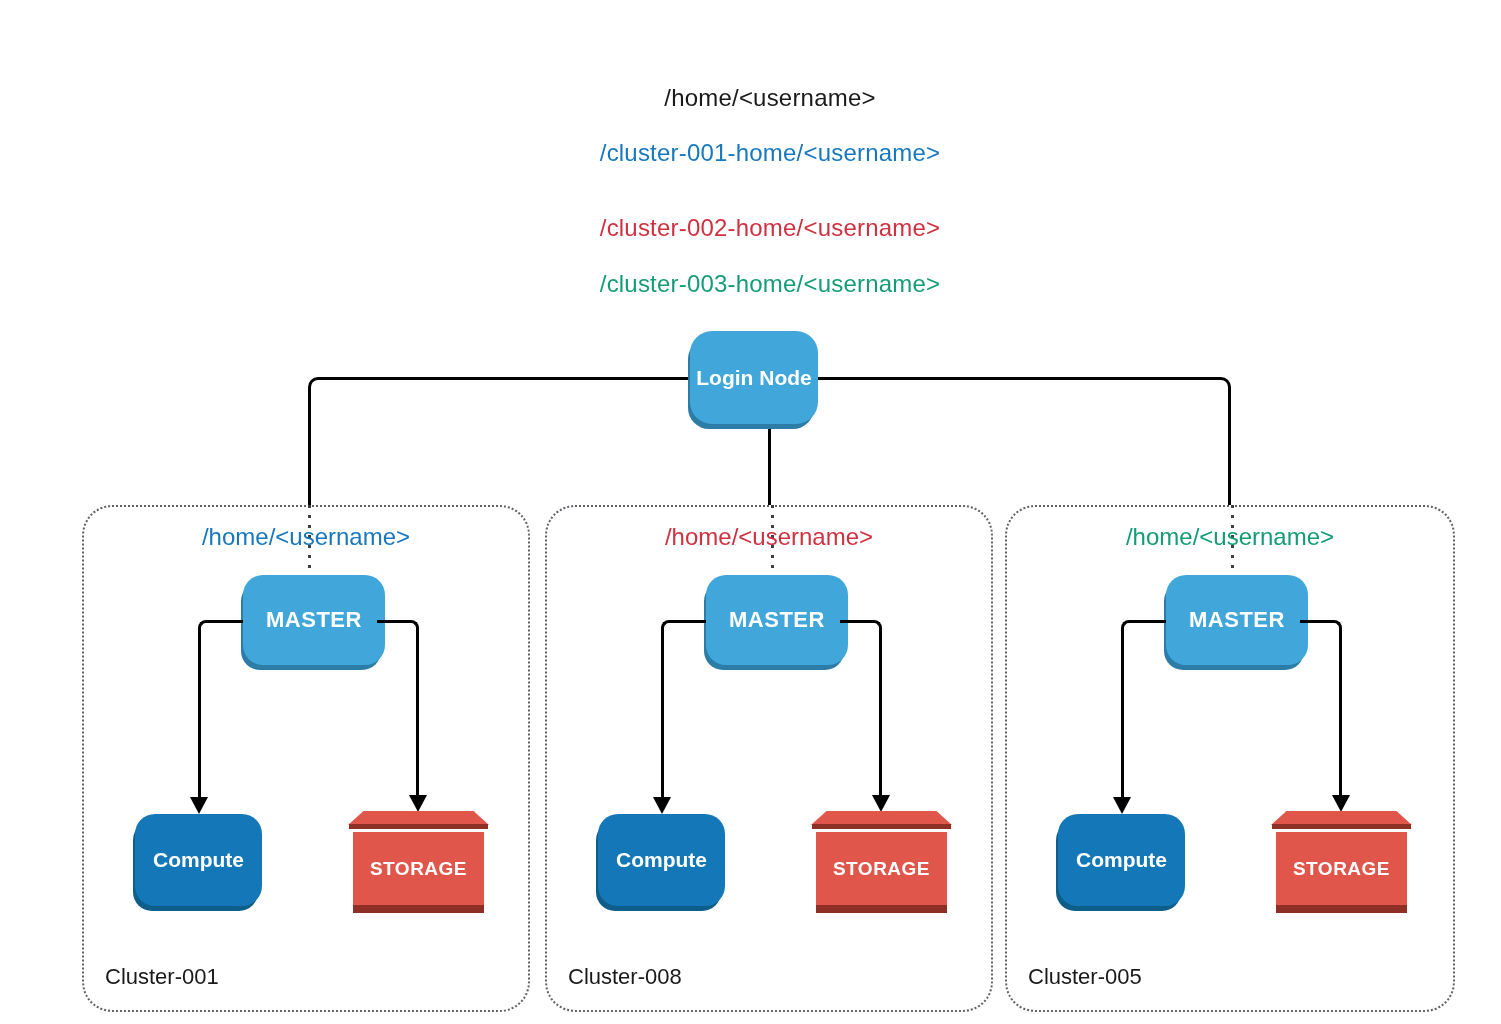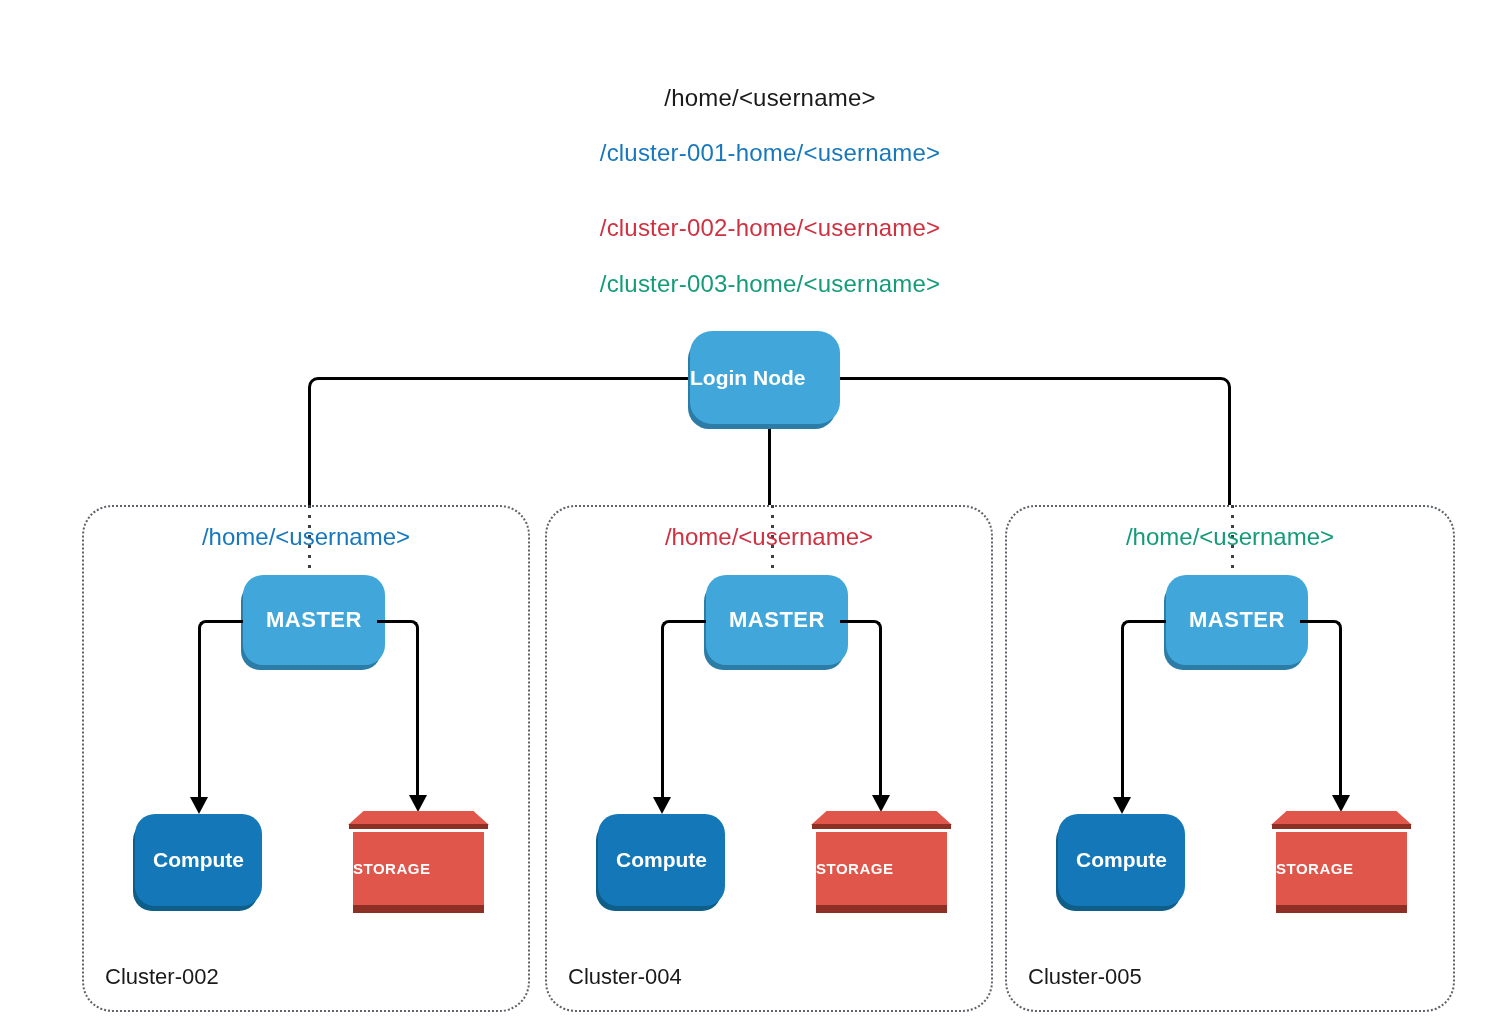--- a/index.html
+++ b/index.html
@@ -21,24 +21,24 @@
     position:absolute;left:308px;top:350px;width:923px;height:128px;
     border:3px solid var(--connector);border-bottom:none;
     border-radius:10px 10px 0 0;box-sizing:border-box;
   }
   .trunk-mid{
     position:absolute;left:768px;top:396px;width:3px;height:82px;
     background:var(--connector);
   }
   
   .login{
-    position:absolute;left:690px;top:304px;width:150px;height:93px;
+    position:absolute;left:690px;top:304px;width:128px;height:93px;
     background:var(--master-fill);border-radius:22px;
     box-shadow:-3px 6px 0 -1px var(--master-shadow);
-    display:flex;align-items:center;justify-content:flex-start;
+    display:flex;align-items:center;justify-content:center;
     color:#fff;font-weight:bold;font-size:21px;
   }
   
   .cluster{
     position:absolute;top:478px;width:448px;height:507px;
     border:2px dotted var(--cluster-border);border-radius:30px;
     box-sizing:border-box;
   }
   .cl1{left:82px;} .cl2{left:545px;} .cl3{left:1005px;width:450px;}
   .drop-dotted{
@@ -88,22 +88,22 @@
     background:var(--storage-fill);
     clip-path:polygon(11% 0,89% 0,100% 100%,0 100%);
   }
   .storage .lid-edge{
     position:absolute;top:13px;left:1px;width:139px;height:5px;
     background:var(--storage-dark);
   }
   .storage .bin{
     position:absolute;top:21px;left:5px;width:131px;height:81px;
     background:var(--storage-fill);
-    display:flex;align-items:center;
-    color:#fff;font-weight:bold;font-size:15px;letter-spacing:.5px;
+    display:flex;align-items:center;justify-content:center;
+    color:#fff;font-weight:bold;font-size:19px;letter-spacing:.5px;
     padding-bottom:8px;box-sizing:border-box;
   }
   .storage .base{
     position:absolute;bottom:0;left:0;width:100%;height:8px;
     background:var(--storage-dark);
   }
   .cluster-label{
     position:absolute;left:21px;bottom:20px;font-size:22px;color:#1a1a1a;
   }
 </style>
@@ -138,21 +138,21 @@
       <span>Compute</span>
     </div>
     <div class="storage">
       <div class="lid"></div>
       <div class="lid-edge"></div>
       <div class="bin">
         <span>STORAGE</span>
         <div class="base"></div>
       </div>
     </div>
-    <div class="cluster-label">Cluster-002</div>
+    <div class="cluster-label">Cluster-001</div>
   </div>
 
   <div class="cluster cl2">
     <div class="drop-dotted"></div>
     <div class="home-label" style="color: rgb(208, 49, 64);">/home/&lt;username&gt;</div>
     <div class="node master">
       <span>MASTER</span>
     </div>
     <div class="conn conn-left"></div>
     <div class="conn conn-right"></div>
@@ -162,21 +162,21 @@
       <span>Compute</span>
     </div>
     <div class="storage">
       <div class="lid"></div>
       <div class="lid-edge"></div>
       <div class="bin">
         <span>STORAGE</span>
         <div class="base"></div>
       </div>
     </div>
-    <div class="cluster-label">Cluster-004</div>
+    <div class="cluster-label">Cluster-008</div>
   </div>
 
   <div class="cluster cl3">
     <div class="drop-dotted"></div>
     <div class="home-label" style="color: rgb(20, 156, 121);">/home/&lt;username&gt;</div>
     <div class="node master">
       <span>MASTER</span>
     </div>
     <div class="conn conn-left"></div>
     <div class="conn conn-right"></div>

